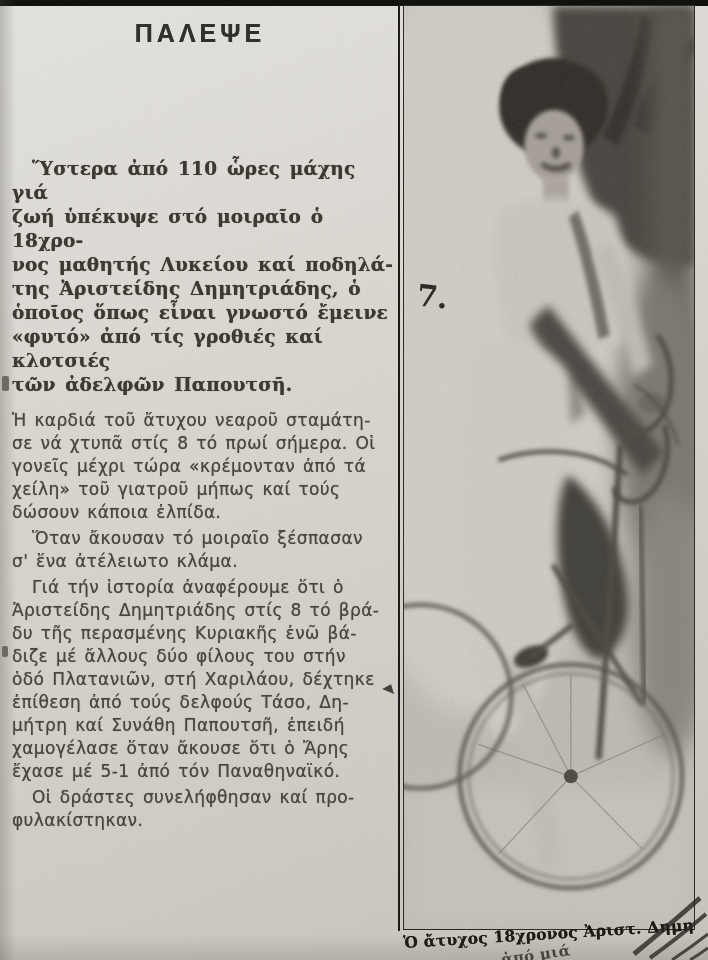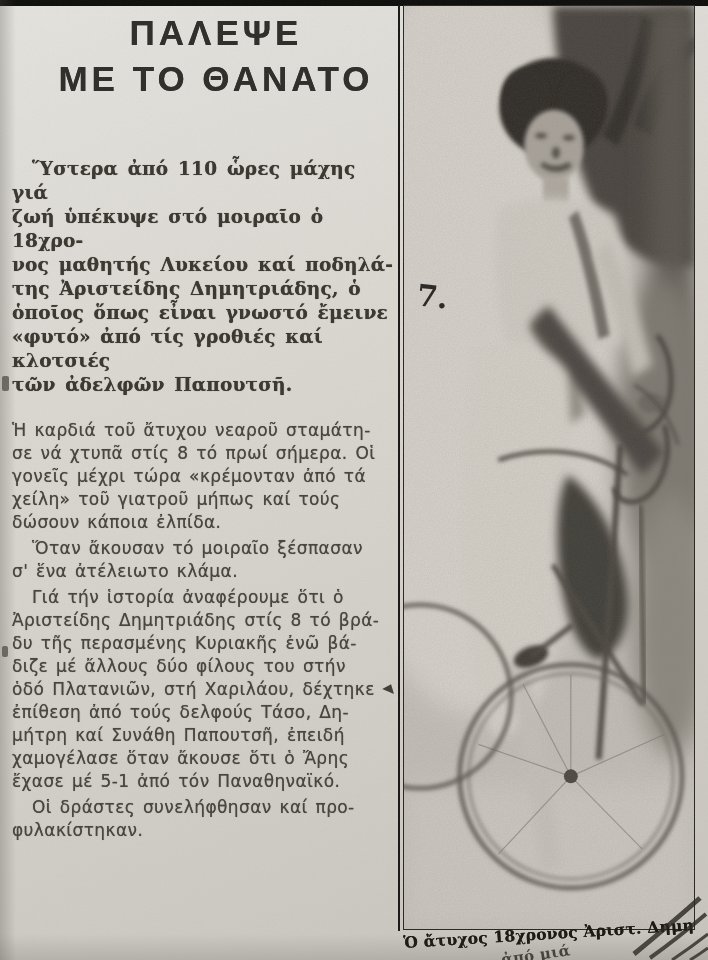--- a/index.html
+++ b/index.html
@@ -8,40 +8,40 @@
     background:linear-gradient(160deg,#e6e4df 0%,#dbd8d2 38%,#d2cfc8 70%,#c8c5be 100%);
     font-family:"DejaVu Sans",sans-serif;
   }
   .scan-strip-top{position:absolute;left:0;top:0;width:708px;height:6px;background:#0c0c0b;}
   .edge-shade-left{position:absolute;left:0;top:0;width:16px;height:960px;
     background:linear-gradient(90deg,rgba(82,79,73,.28),rgba(82,79,73,0));}
   .edge-shade-bottom{position:absolute;left:0;bottom:0;width:708px;height:26px;
     background:linear-gradient(0deg,rgba(70,67,61,.18),rgba(70,67,61,0));}
 
   .headline{
-    position:absolute;left:24px;top:10px;width:384px;text-align:center;
+    position:absolute;left:8px;top:10px;width:384px;text-align:center;
     font-family:"Liberation Sans","DejaVu Sans",sans-serif;font-weight:bold;
-    color:#2d2c29;letter-spacing:4px;line-height:46px;font-size:35px;
+    color:#2d2c29;letter-spacing:4px;line-height:46px;font-size:25px;
     text-shadow:0 0 .6px rgba(45,44,41,.9);
   }
   .headline .hl-line{display:block;}
 
   .article{
     position:absolute;left:12px;top:157px;width:386px;color:#46433d;
   }
   .article p{
     margin:0 0 3px 0;white-space:pre-line;
     font-size:17px;line-height:23px;letter-spacing:.4px;word-spacing:2px;
     text-shadow:0 0 .8px rgba(74,70,63,.75);
     text-indent:20px;
   }
   .article p.lead{
     font-family:"DejaVu Serif",serif;font-weight:bold;
     font-size:18.5px;line-height:24px;color:#39352f;letter-spacing:.2px;word-spacing:3px;
-    text-shadow:0 0 .7px rgba(57,53,47,.85);margin-bottom:22px;
+    text-shadow:0 0 .7px rgba(57,53,47,.85);margin-bottom:12px;
   }
   .article p.no-indent{text-indent:0;}
 
   .pointer-mark{
     position:absolute;left:384px;top:686px;width:0;height:0;
     border-left:8px solid transparent;border-right:2px solid transparent;
     border-top:10px solid #2e2c28;transform:rotate(-28deg);opacity:.9;
   }
   .scan-artifact{position:absolute;background:#56524b;opacity:.8;border-radius:2px;}
   .artifact-1{left:2px;top:376px;width:7px;height:15px;}
@@ -69,21 +69,20 @@
   .crease-svg{position:absolute;left:628px;top:888px;width:80px;height:72px;}
   .grain-overlay{position:absolute;left:0;top:0;width:708px;height:960px;opacity:.16;pointer-events:none;}
 </style>
 </head>
 <body>
 
 <div class="scan-strip-top"></div>
 
 <h1 class="headline" style="margin:0;">
   <span class="hl-line">ΠΑΛΕΨΕ</span>
-  <span class="hl-line">ΜΕ ΤΟ ΘΑΝΑΤΟ</span>
 </h1>
 
 <div class="article">
   <p class="lead">Ὕστερα ἀπό 110 ὧρες μάχης γιά
 ζωή ὑπέκυψε στό μοιραῖο ὁ 18χρο-
 νος μαθητής Λυκείου καί ποδηλά-
 της Ἀριστείδης Δημητριάδης, ὁ
 ὁποῖος ὅπως εἶναι γνωστό ἔμεινε
 «φυτό» ἀπό τίς γροθιές καί κλοτσιές
 τῶν ἀδελφῶν Παπουτσῆ.</p>

